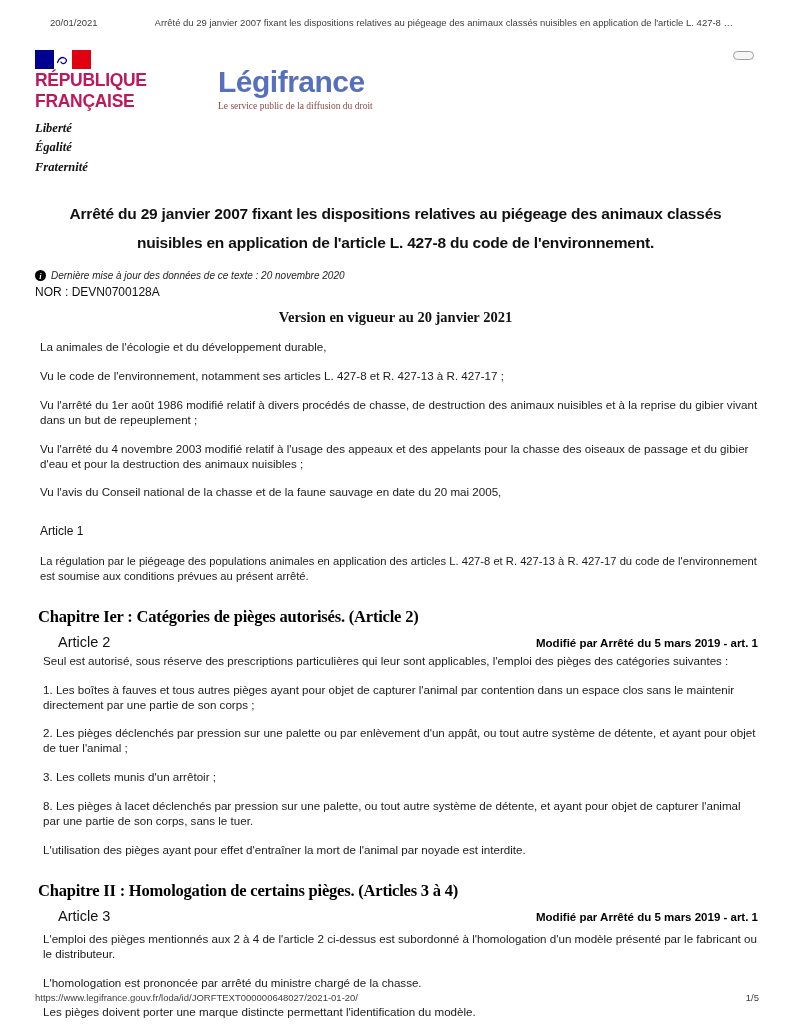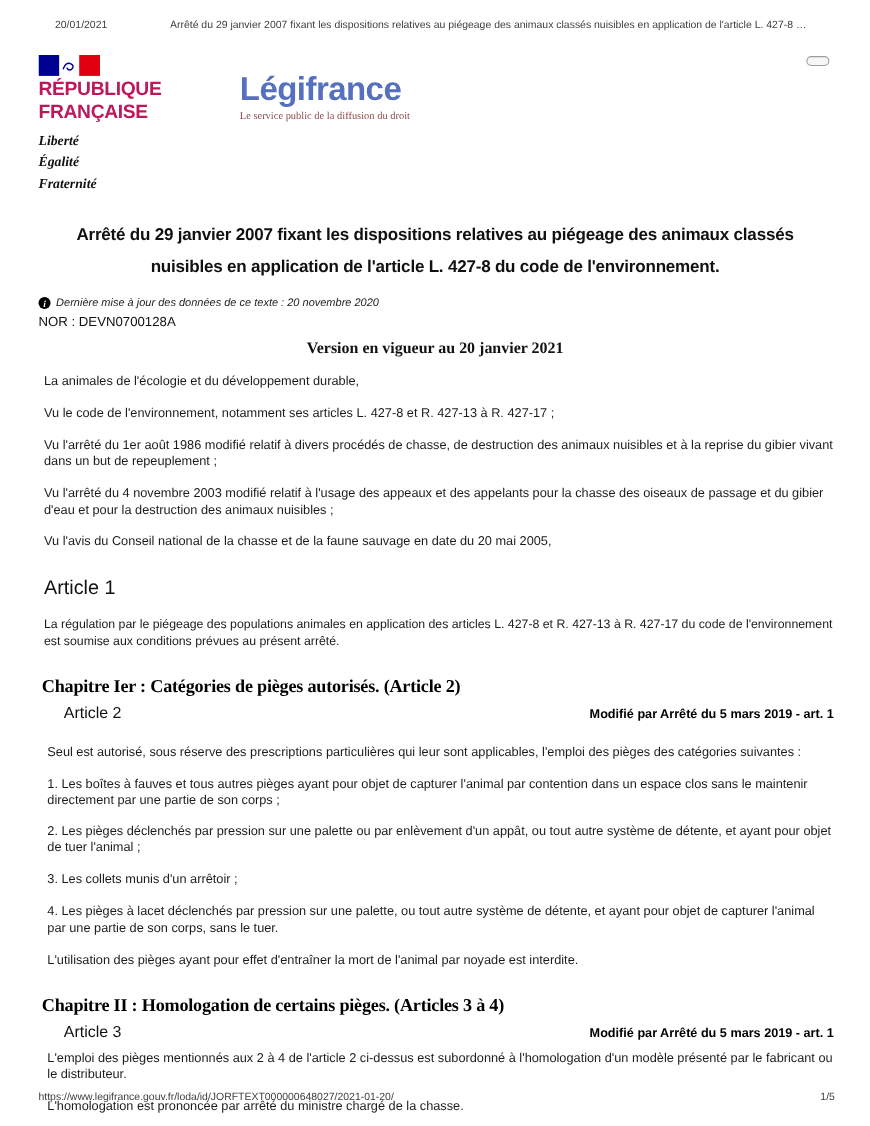--- a/index.html
+++ b/index.html
@@ -71,21 +71,21 @@
   .version-line {
     margin-top:10px; text-align:center;
     font-family:"Liberation Serif", serif;
     font-weight:bold; font-size:14.5px; color:#111;
   }
   
   .para {
     margin:14px 33px 0 40px;
     font-size:11.6px; line-height:1.28; color:#1b1b1b;
   }
-  .article-h1 { margin:24px 0 0 40px; font-size:18px; color:#111; }
+  .article-h1 { margin:24px 0 0 40px; font-size:12px; color:#111; }
   .small-para { margin-top:16px; font-size:11.2px; }
   .chapter-h {
     margin:24px 33px 0 38px;
     font-family:"Liberation Serif", serif;
     font-weight:bold; font-size:16.5px; color:#000;
     letter-spacing:-0.2px;
   }
   .article-row {
     display:flex; justify-content:space-between; align-items:baseline;
     margin:7px 33px 0 58px;
@@ -152,25 +152,25 @@
   <div class="para">Vu l'avis du Conseil national de la chasse et de la faune sauvage en date du 20 mai 2005,</div>
 
   <div class="article-h1">Article 1</div>
   <div class="para small-para">La régulation par le piégeage des populations animales en application des articles L. 427-8 et R. 427-13 à R. 427-17 du code de l'environnement est soumise aux conditions prévues au présent arrêté.</div>
 
   <div class="chapter-h">Chapitre Ier : Catégories de pièges autorisés. (Article 2)</div>
   <div class="article-row">
     <span class="article-h2">Article 2</span>
     <span class="modified">Modifié par Arrêté du 5 mars 2019 - art. 1</span>
   </div>
-  <div class="para indent" style="margin-top:20px">Seul est autorisé, sous réserve des prescriptions particulières qui leur sont applicables, l'emploi des pièges des catégories suivantes :</div>
+  <div class="para indent" style="margin-top:4px">Seul est autorisé, sous réserve des prescriptions particulières qui leur sont applicables, l'emploi des pièges des catégories suivantes :</div>
   <div class="para indent">1. Les boîtes à fauves et tous autres pièges ayant pour objet de capturer l'animal par contention dans un espace clos sans le maintenir directement par une partie de son corps ;</div>
   <div class="para indent">2. Les pièges déclenchés par pression sur une palette ou par enlèvement d'un appât, ou tout autre système de détente, et ayant pour objet de tuer l'animal ;</div>
   <div class="para indent">3. Les collets munis d'un arrêtoir ;</div>
-  <div class="para indent">4. Les pièges à lacet déclenchés par pression sur une palette, ou tout autre système de détente, et ayant pour objet de capturer l'animal par une partie de son corps, sans le tuer.</div>
+  <div class="para indent">8. Les pièges à lacet déclenchés par pression sur une palette, ou tout autre système de détente, et ayant pour objet de capturer l'animal par une partie de son corps, sans le tuer.</div>
   <div class="para indent">L'utilisation des pièges ayant pour effet d'entraîner la mort de l'animal par noyade est interdite.</div>
 
   <div class="chapter-h">Chapitre II : Homologation de certains pièges. (Articles 3 à 4)</div>
   <div class="article-row">
     <span class="article-h2">Article 3</span>
     <span class="modified">Modifié par Arrêté du 5 mars 2019 - art. 1</span>
   </div>
   <div class="para indent" style="margin-top:8px">L'emploi des pièges mentionnés aux 2 à 4 de l'article 2 ci-dessus est subordonné à l'homologation d'un modèle présenté par le fabricant ou le distributeur.</div>
   <div class="para indent">L'homologation est prononcée par arrêté du ministre chargé de la chasse.</div>
   <div class="para indent">Les pièges doivent porter une marque distincte permettant l'identification du modèle.</div>

